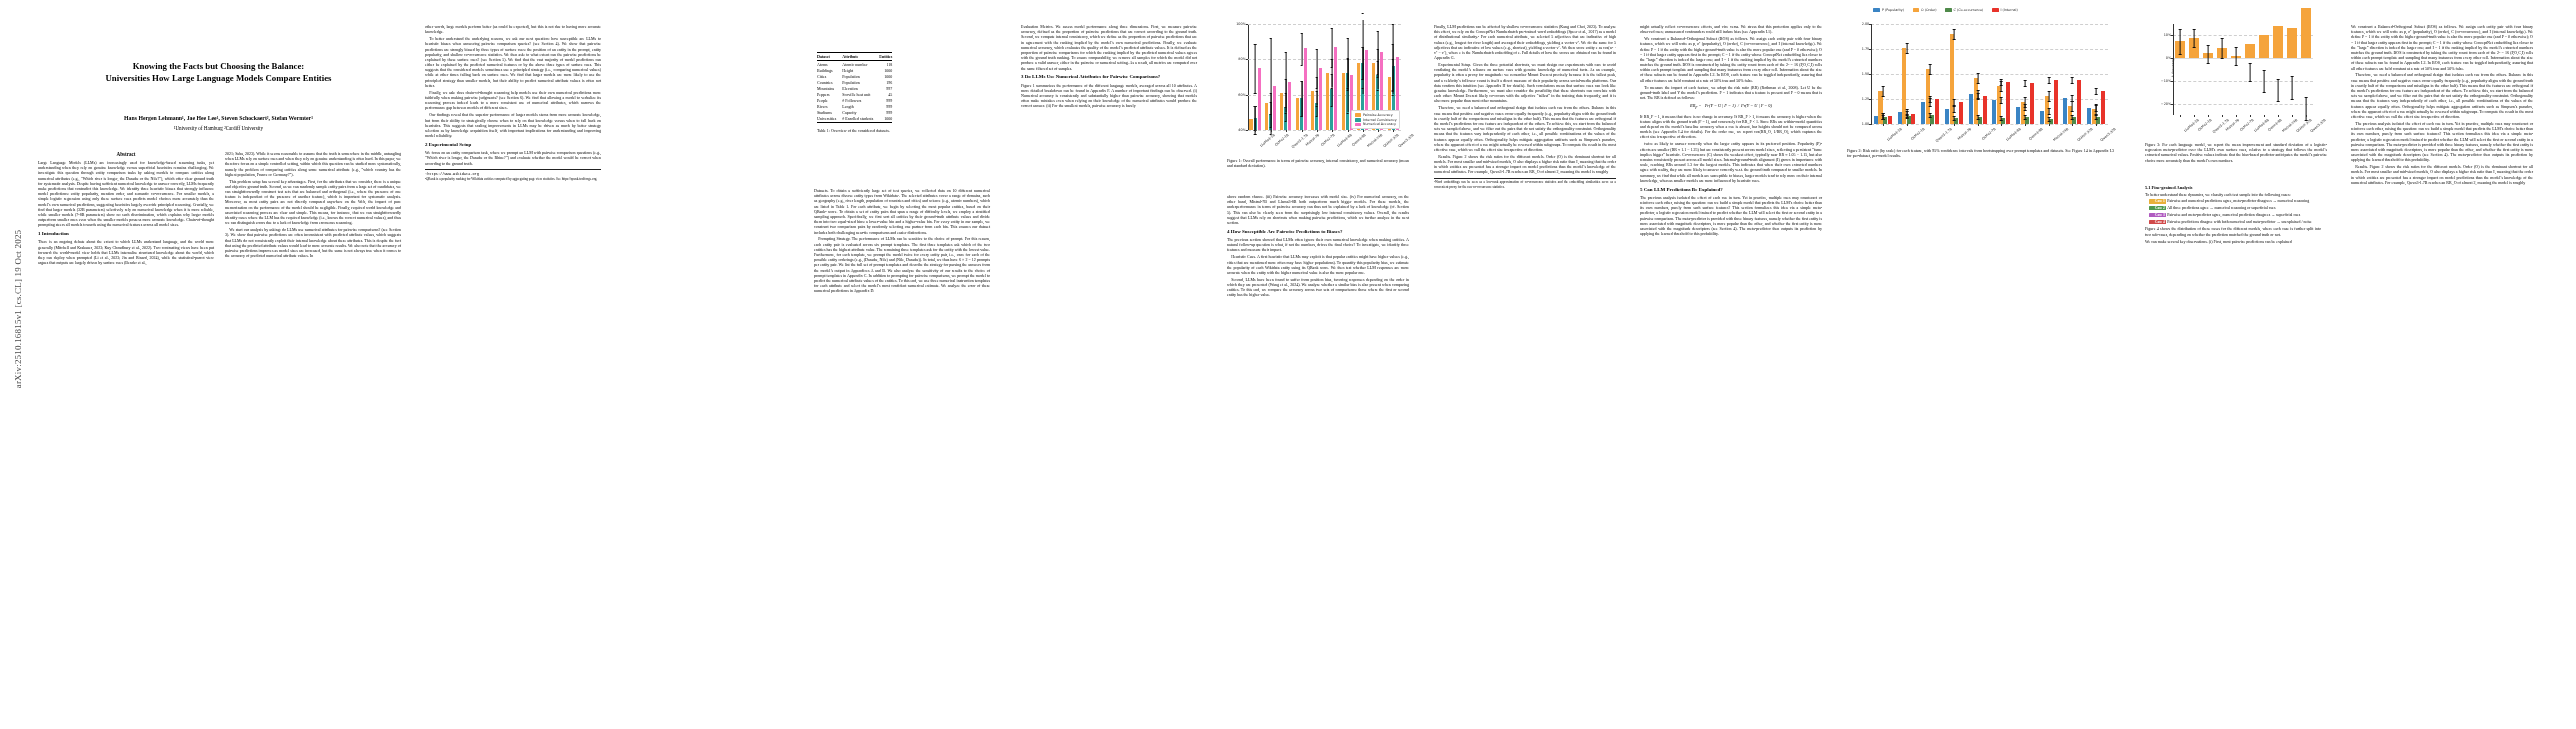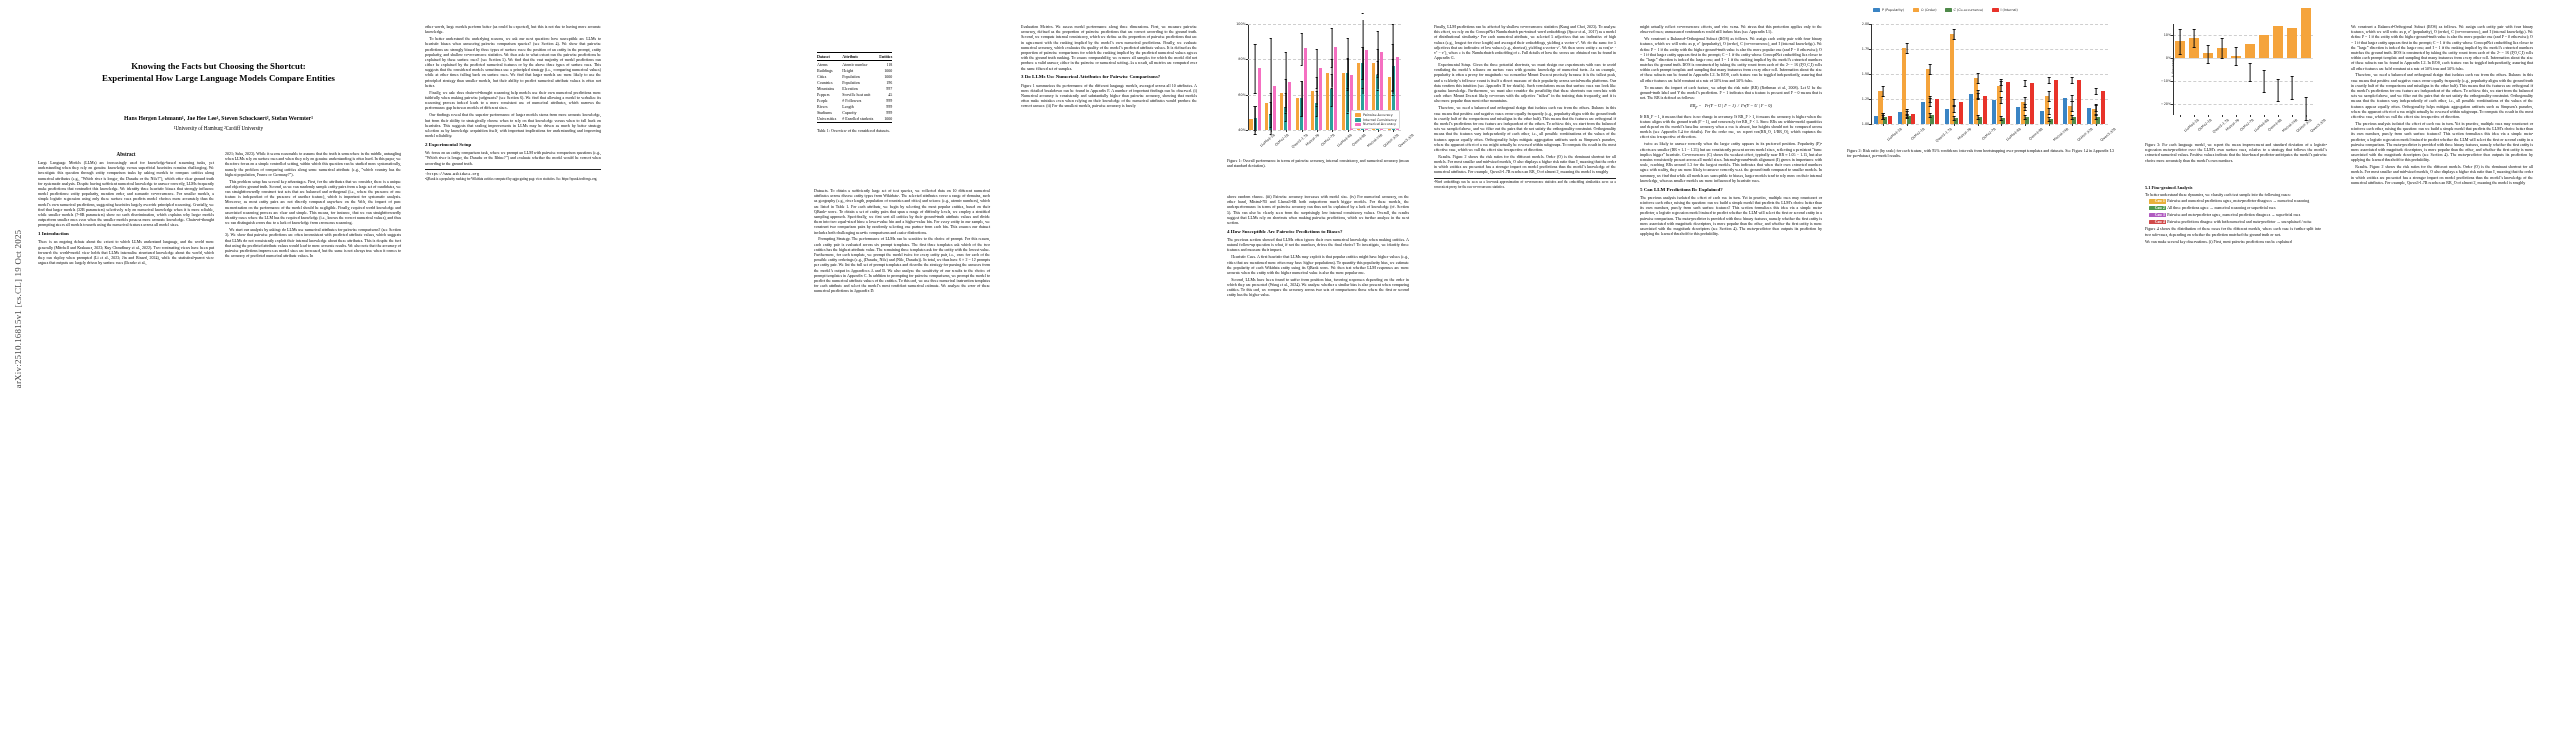--- a/index.html
+++ b/index.html
@@ -71,22 +71,22 @@
   .caseline{font-size:3.9px;line-height:1.3;margin:0 0 1.8px 0;text-indent:0;text-align:justify;}
 </style>
 </head>
 <body>
 
 <div class="sheet">
 
   <div class="arxiv-stamp">arXiv:2510.16815v1  [cs.CL]  19 Oct 2025</div>
 
   <div class="title" style="left:36px;top:61px;width:365px;">
-    <div>Knowing the Facts but Choosing the Shortcut:</div>
-    <div>Experimental How Large Language Models Compare Entities</div>
+    <div>Knowing the Facts but Choosing the Balance:</div>
+    <div>Universities How Large Language Models Compare Entities</div>
   </div>
   <div class="authors" style="left:36px;top:114px;width:365px;">Hans Hergen Lehmann¹, Jae Hee Lee¹, Steven Schockaert², Stefan Wermter¹</div>
   <div class="affil" style="left:36px;top:125px;width:365px;">¹University of Hamburg    ²Cardiff University</div>
 
   <div class="col" style="left:38px;top:151px;width:176px;height:565px;">
     <div class="abshead">Abstract</div>
     <p class="nf">Large Language Models (LLMs) are increasingly used for knowledge-based reasoning tasks, yet understanding when they rely on genuine knowledge versus superficial heuristics remains challenging. We investigate this question through entity comparison tasks by asking models to compare entities along numerical attributes (e.g., “Which river is longer, the Danube or the Nile?”), which offer clear ground truth for systematic analysis. Despite having sufficient numerical knowledge to answer correctly, LLMs frequently make predictions that contradict this knowledge. We identify three heuristic biases that strongly influence model predictions: entity popularity, mention order, and semantic co-occurrence. For smaller models, a simple logistic regression using only these surface cues predicts model choices more accurately than the model’s own numerical predictions, suggesting heuristics largely override principled reasoning. Crucially, we find that larger models (32B parameters) selectively rely on numerical knowledge when it is more reliable, while smaller models (7-8B parameters) show no such discrimination, which explains why larger models outperform smaller ones even when the smaller models possess more accurate knowledge. Chain-of-thought prompting steers all models towards using the numerical features across all model sizes.</p>
     <h2 class="sec">1   Introduction</h2>
     <p class="nf">There is an ongoing debate about the extent to which LLMs understand language, and the world more generally (Mitchell and Krakauer, 2023; Kuy Choudhury et al., 2022). Two contrasting views have been put forward: the world-model view holds that LLMs internalise structured knowledge about the world, which they can deploy when prompted (Li et al., 2023; Jin and Rinard, 2024), while the statistical-parrot view argues that outputs are largely driven by surface cues (Bender et al.,</p>
   </div>

